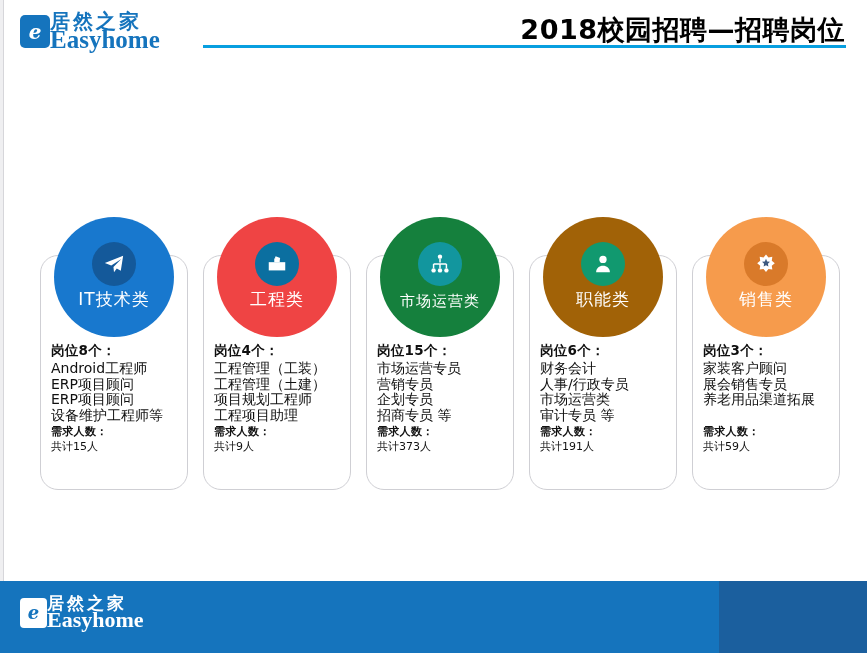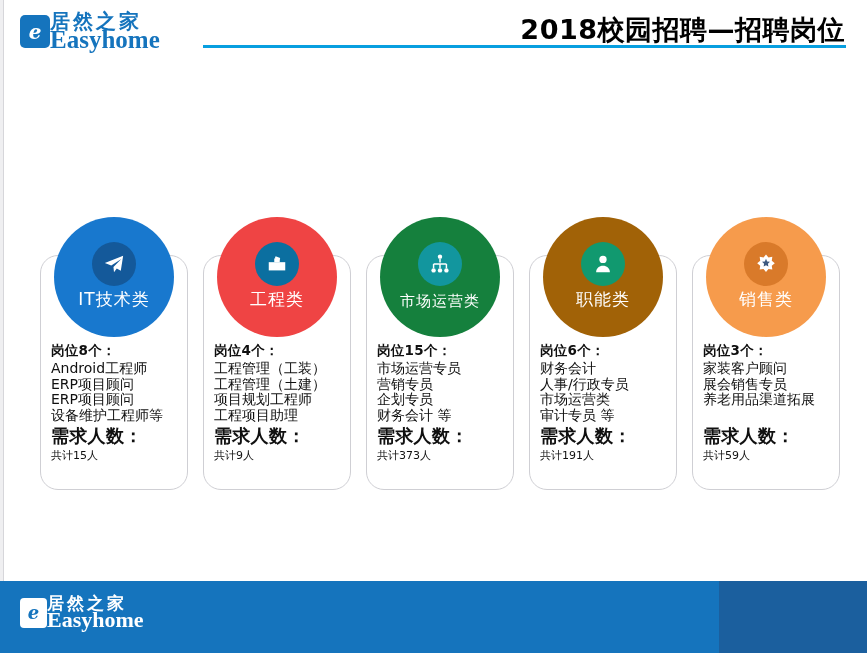--- a/index.html
+++ b/index.html
@@ -175,21 +175,21 @@
     font-weight: bold;
     margin-bottom: 1px;
     letter-spacing: 0.3px;
   }
   .job-item {
     font-size: 14px;
     line-height: 15.5px;
     white-space: nowrap;
   }
   .need-line {
-    font-size: 18px;
+    font-size: 11px;
     font-weight: bold;
     margin-top: 1px;
     letter-spacing: 0.3px;
   }
   .total-line {
     font-size: 11px;
     line-height: 15.5px;
   }
   .spacer-line {
     height: 15.5px;
@@ -305,21 +305,21 @@
           <circle cx="12" cy="19" r="2.4" fill="#ffffff"></circle>
           <circle cx="19" cy="19" r="2.4" fill="#ffffff"></circle>
           <path d="M11.2 6.4h1.6v4h-1.6zM5 11.2h14v1.6H5zM4.2 12h1.6v4.6H4.2zM11.2 12h1.6v4.6h-1.6zM18.2 12h1.6v4.6h-1.6z" fill="#ffffff"></path>
         </svg>
       </div>
       <div class="card-body">
         <div class="count-line">岗位15个：</div>
         <div class="job-item">市场运营专员</div>
         <div class="job-item">营销专员</div>
         <div class="job-item">企划专员</div>
-        <div class="job-item">财务会计 等</div>
+        <div class="job-item">招商专员 等</div>
         <div class="need-line">需求人数：</div>
         <div class="total-line">共计373人</div>
       </div>
     </div>
 
     <div class="card">
       <div class="circle" style="background:#a16207">
         <span class="circle-label">职能类</span>
       </div>
       <div class="badge" style="background:#11996F">

